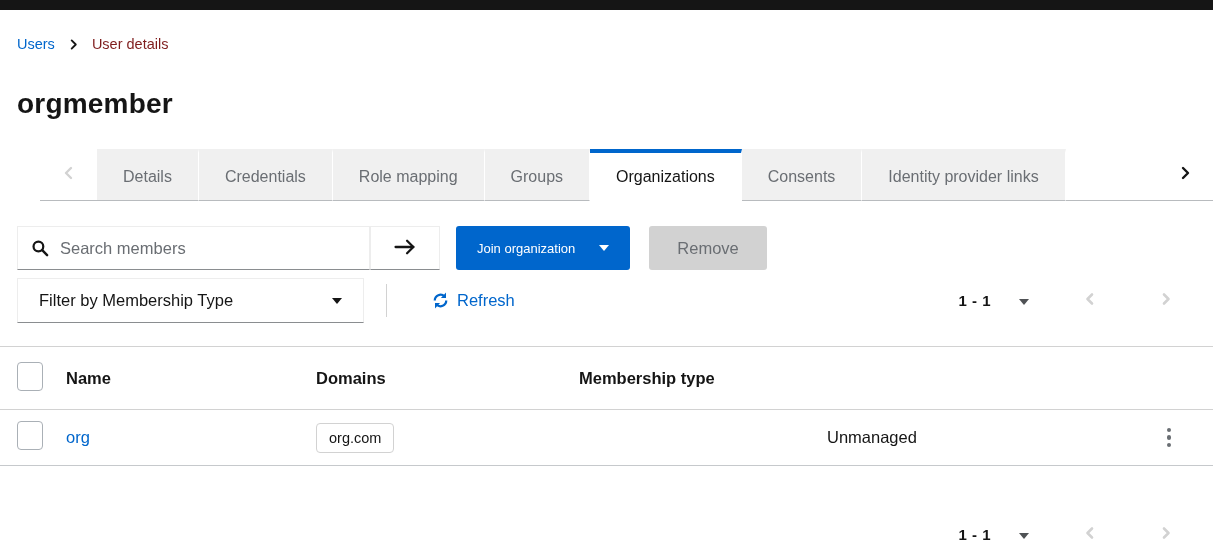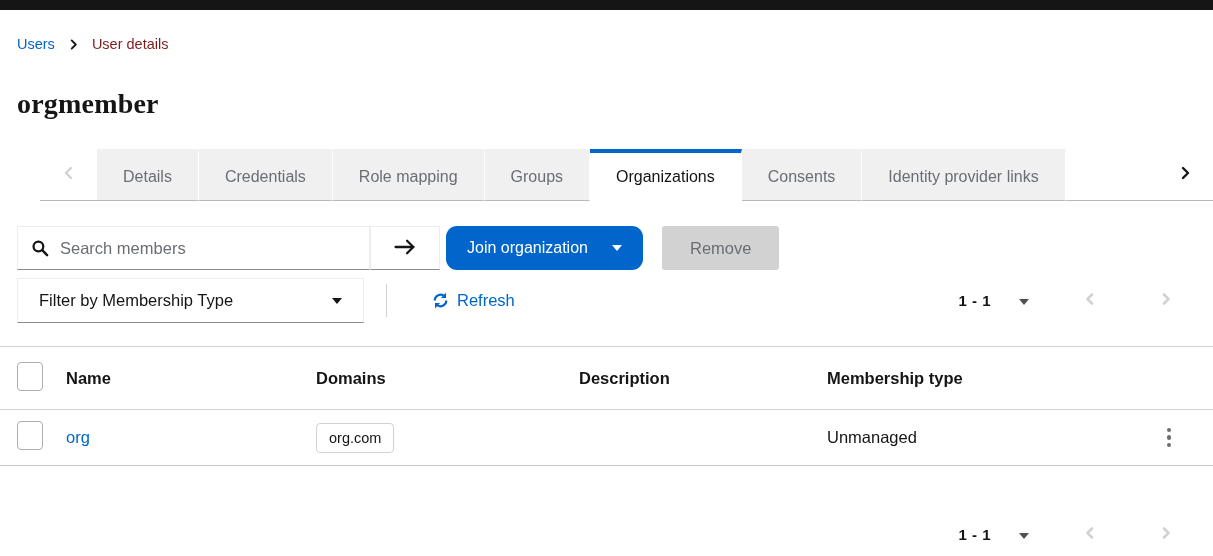--- a/index.html
+++ b/index.html
@@ -6,21 +6,21 @@
   html, body { width: 1213px; height: 556px; overflow: hidden; background: #fff;
     font-family: "Liberation Sans", sans-serif; color: #151515; }
 
   .masthead { height: 10px; background: #151515; width: 100%; }
 
   .breadcrumb { display: flex; align-items: center; gap: 13px; margin: 26px 0 0 17px; font-size: 14.5px; }
   .breadcrumb .crumb-link { color: #0066cc; text-decoration: none; cursor: pointer; }
   .breadcrumb .crumb-current { color: #7f1d1d; }
   .crumb-sep { display: flex; align-items: center; }
 
-  .header-row { display: flex; align-items: center; margin: 29px 17px 0 17px; height: 46px; font-family: Liberation Serif, serif; }
+  .header-row { display: flex; align-items: center; margin: 29px 17px 0 17px; height: 46px; }
   .page-title { font-size: 28px; font-weight: 600; letter-spacing: .2px; }
   .header-controls { margin-left: auto; display: flex; align-items: center; }
   .toggle { width: 57px; height: 28px; border-radius: 14px; background: #0066cc; position: relative; cursor: pointer; }
   .toggle .knob { position: absolute; top: 3px; right: 3px; width: 22px; height: 22px; border-radius: 50%; background: #fff; }
   .toggle-label { font-size: 17px; margin-left: 19px; }
   .action-dropdown { margin-left: 54px; height: 44px; min-width: 137px; display: flex; align-items: center;
     justify-content: space-between; padding: 0 17px; background: #fff; border: 1px solid #f0f0f0;
     border-bottom: 1px solid #8a8d90; font-size: 16px; cursor: pointer; }
 
   .caret { width: 0; height: 0; border-left: 5.5px solid transparent; border-right: 5.5px solid transparent;
@@ -36,22 +36,22 @@
   .tabs-spacer { flex: 1; border-bottom: 1px solid #b8bbbe; }
 
   .toolbar { padding: 25px 17px 0 17px; }
   .toolbar-row1 { display: flex; height: 44px; }
   .search-input-wrap { width: 353px; height: 44px; display: flex; align-items: center; padding: 0 10px 0 13px;
     border: 1px solid #ededed; border-bottom: 1px solid #8a8d90; background: #fff; }
   .search-input-wrap input { flex: 1; border: none; outline: none; font-size: 16.5px; font-family: inherit; color: #151515; background: transparent; }
   .search-input-wrap input::placeholder { color: #6a6e73; opacity: 1; }
   .search-submit { width: 70px; height: 44px; display: flex; align-items: center; justify-content: center;
     background: #fff; border: 1px solid #ededed; border-bottom: 1px solid #8a8d90; border-left: 1px solid #ededed; cursor: pointer; }
-  .btn-primary { margin-left: 6px; height: 44px; padding: 0 21px; display: flex; align-items: center; gap: 24px;
-    background: #0066cc; color: #fff; border: none; border-radius: 11px; font-size: 16px; font-family: inherit; cursor: pointer; }
+  .btn-primary { margin-left: 16px; height: 44px; padding: 0 21px; display: flex; align-items: center; gap: 24px;
+    background: #0066cc; color: #fff; border: none; border-radius: 3px; font-size: 13px; font-family: inherit; cursor: pointer; }
   .btn-disabled { margin-left: 19px; height: 44px; padding: 0 28px; display: flex; align-items: center;
     background: #d2d2d2; color: #6a6e73; border: none; border-radius: 3px; font-size: 16.5px; font-family: inherit; cursor: not-allowed; text-align: right; }
 
   .toolbar-row2 { display: flex; align-items: center; margin-top: 8px; height: 45px; }
   .filter-dropdown { width: 347px; height: 45px; display: flex; align-items: center; justify-content: space-between;
     padding: 0 21px; background: #fff; border: 1px solid #ededed; border-bottom: 1px solid #8a8d90;
     font-size: 16.5px; cursor: pointer; }
   .v-divider { width: 1px; height: 33px; background: #d2d2d2; margin-left: 22px; }
   .refresh-link { display: flex; align-items: center; gap: 8px; margin-left: 45px; color: #0066cc;
     font-size: 16.5px; background: none; border: none; font-family: inherit; cursor: pointer; }
@@ -189,21 +189,20 @@
     </div>
   </div>
 </div>
 
 <div class="section-sep"></div>
 
 <div class="grid-row table-header">
   <div><input type="checkbox" class="cb" style=""></div>
   <div>Name</div>
   <div>Domains</div>
-  <div>Description</div>
   <div>Membership type</div>
   <div></div>
 </div>
 
 <div class="grid-row table-row">
   <div><input type="checkbox" class="cb" style=""></div>
   <div><a class="link-cell">org</a></div>
   <div><span class="chip">org.com</span></div>
   <div></div>
   <div>Unmanaged</div>

